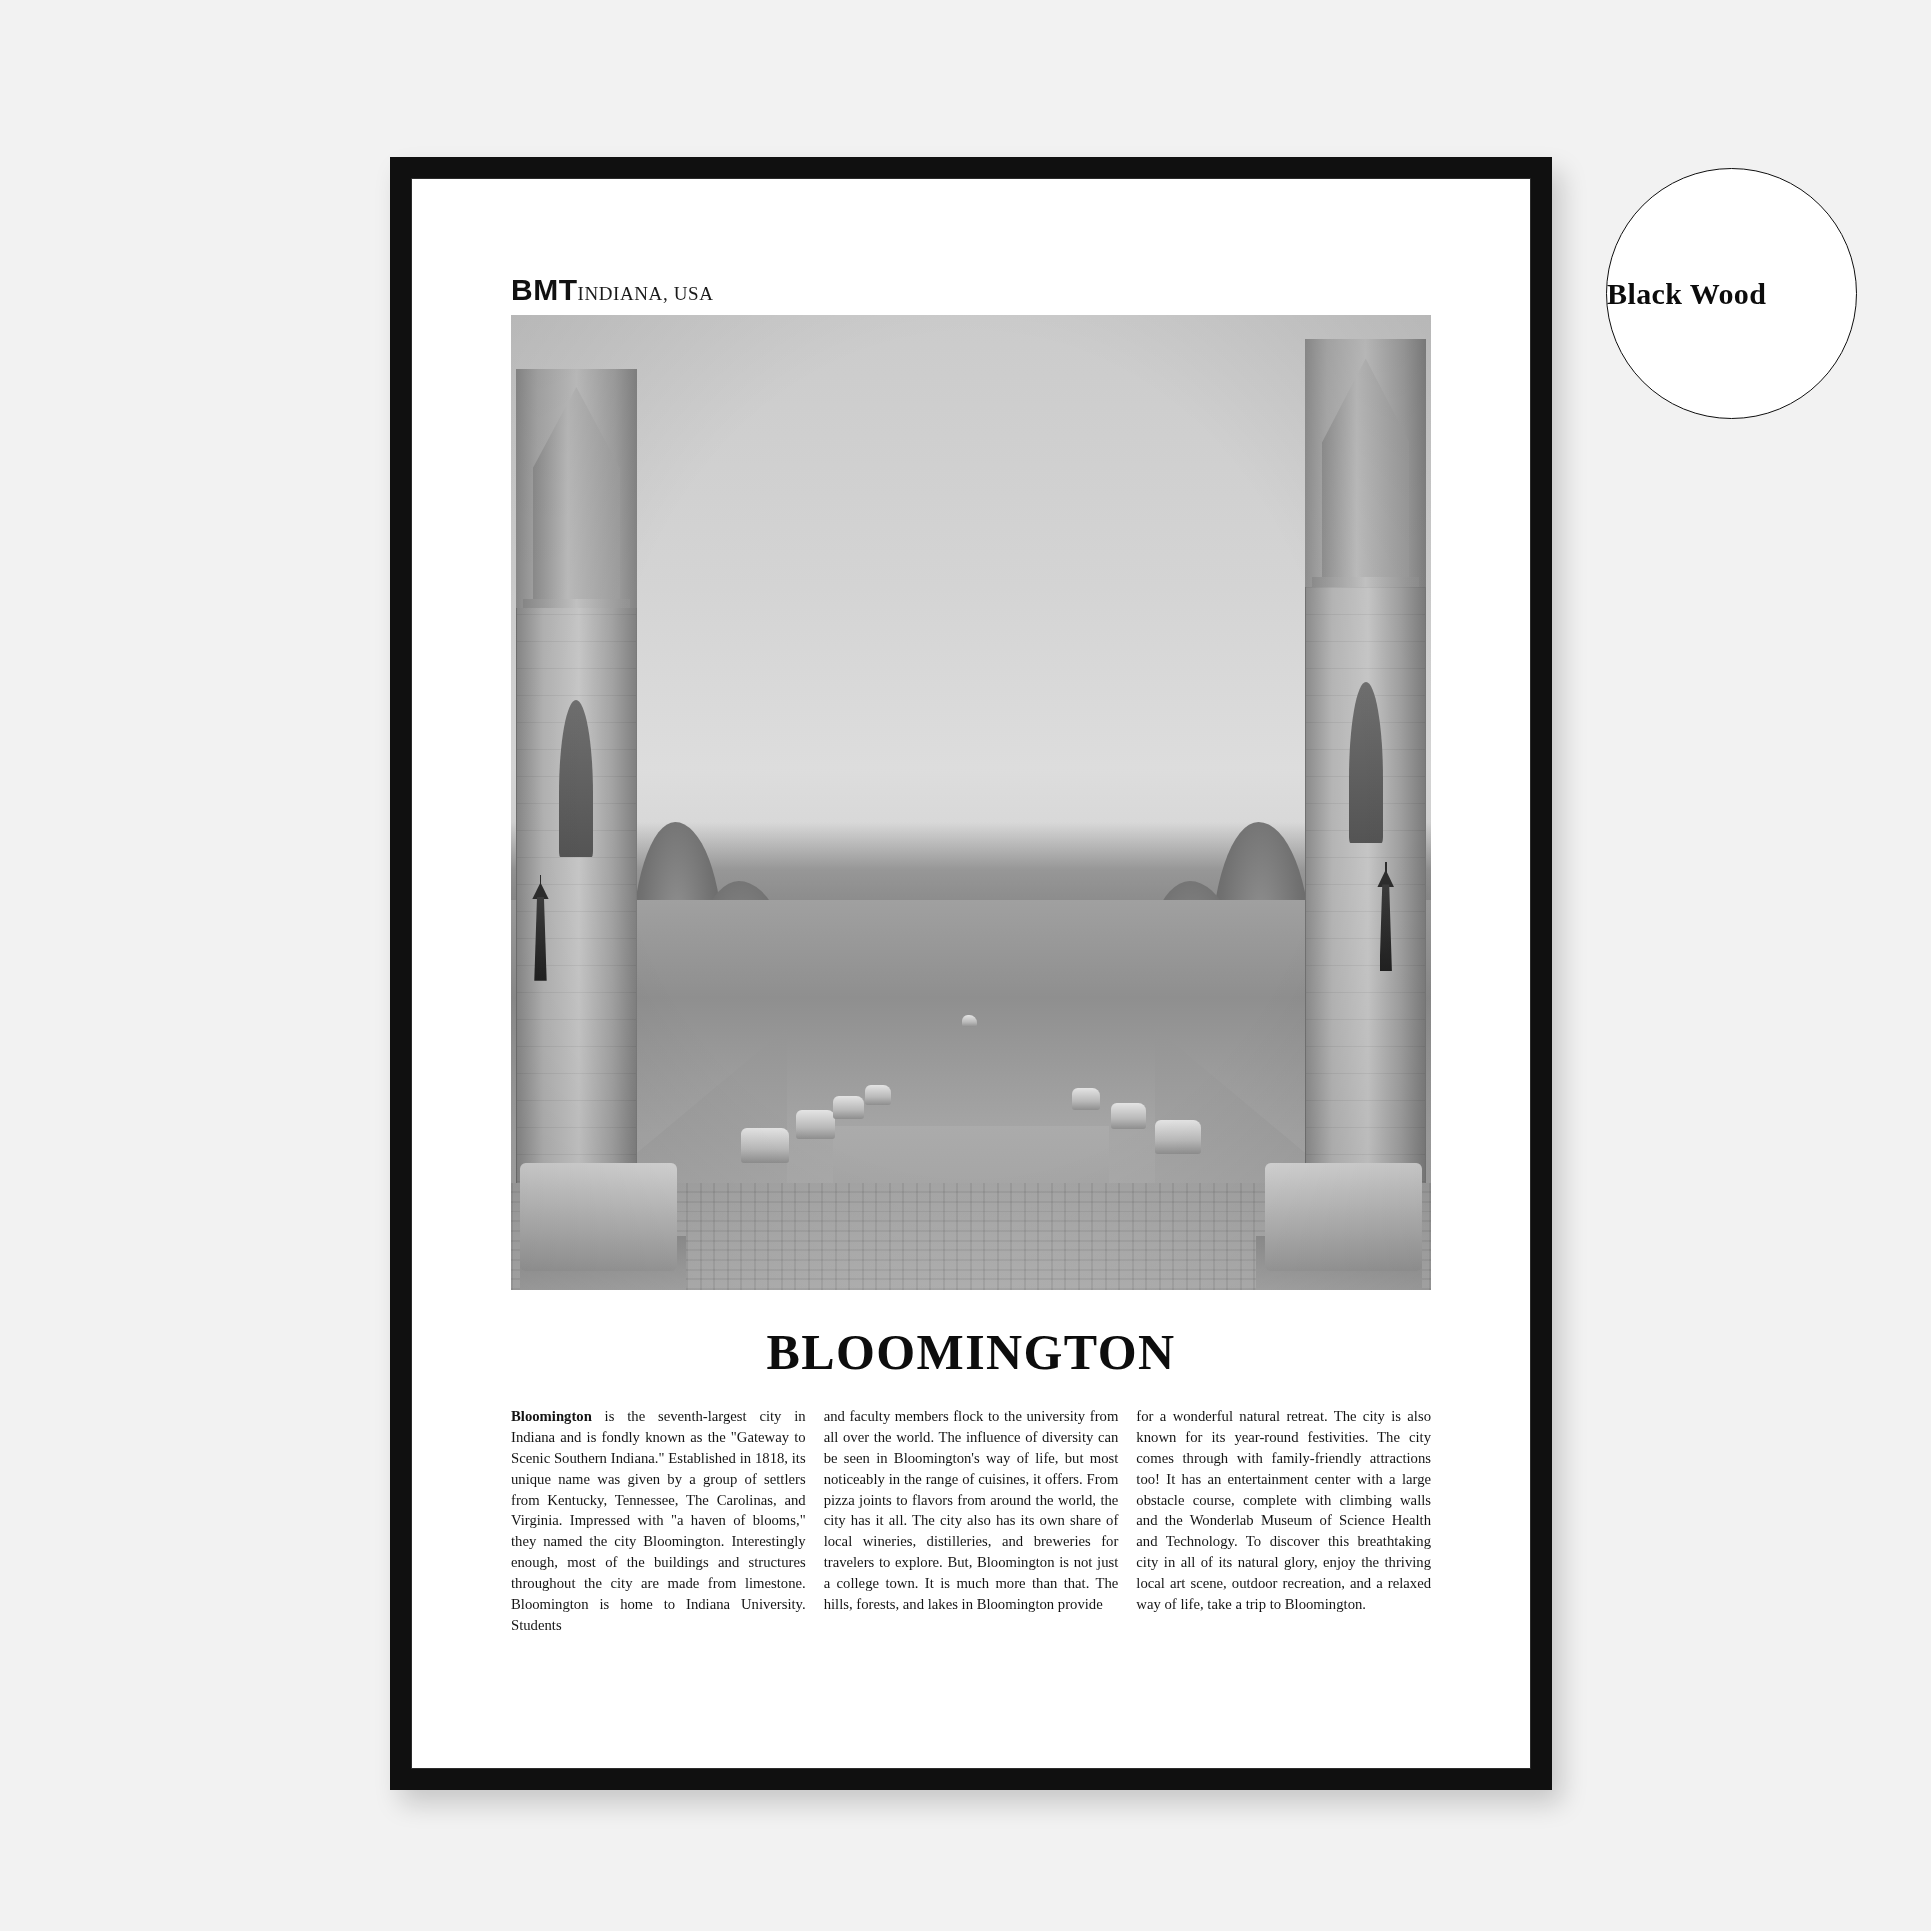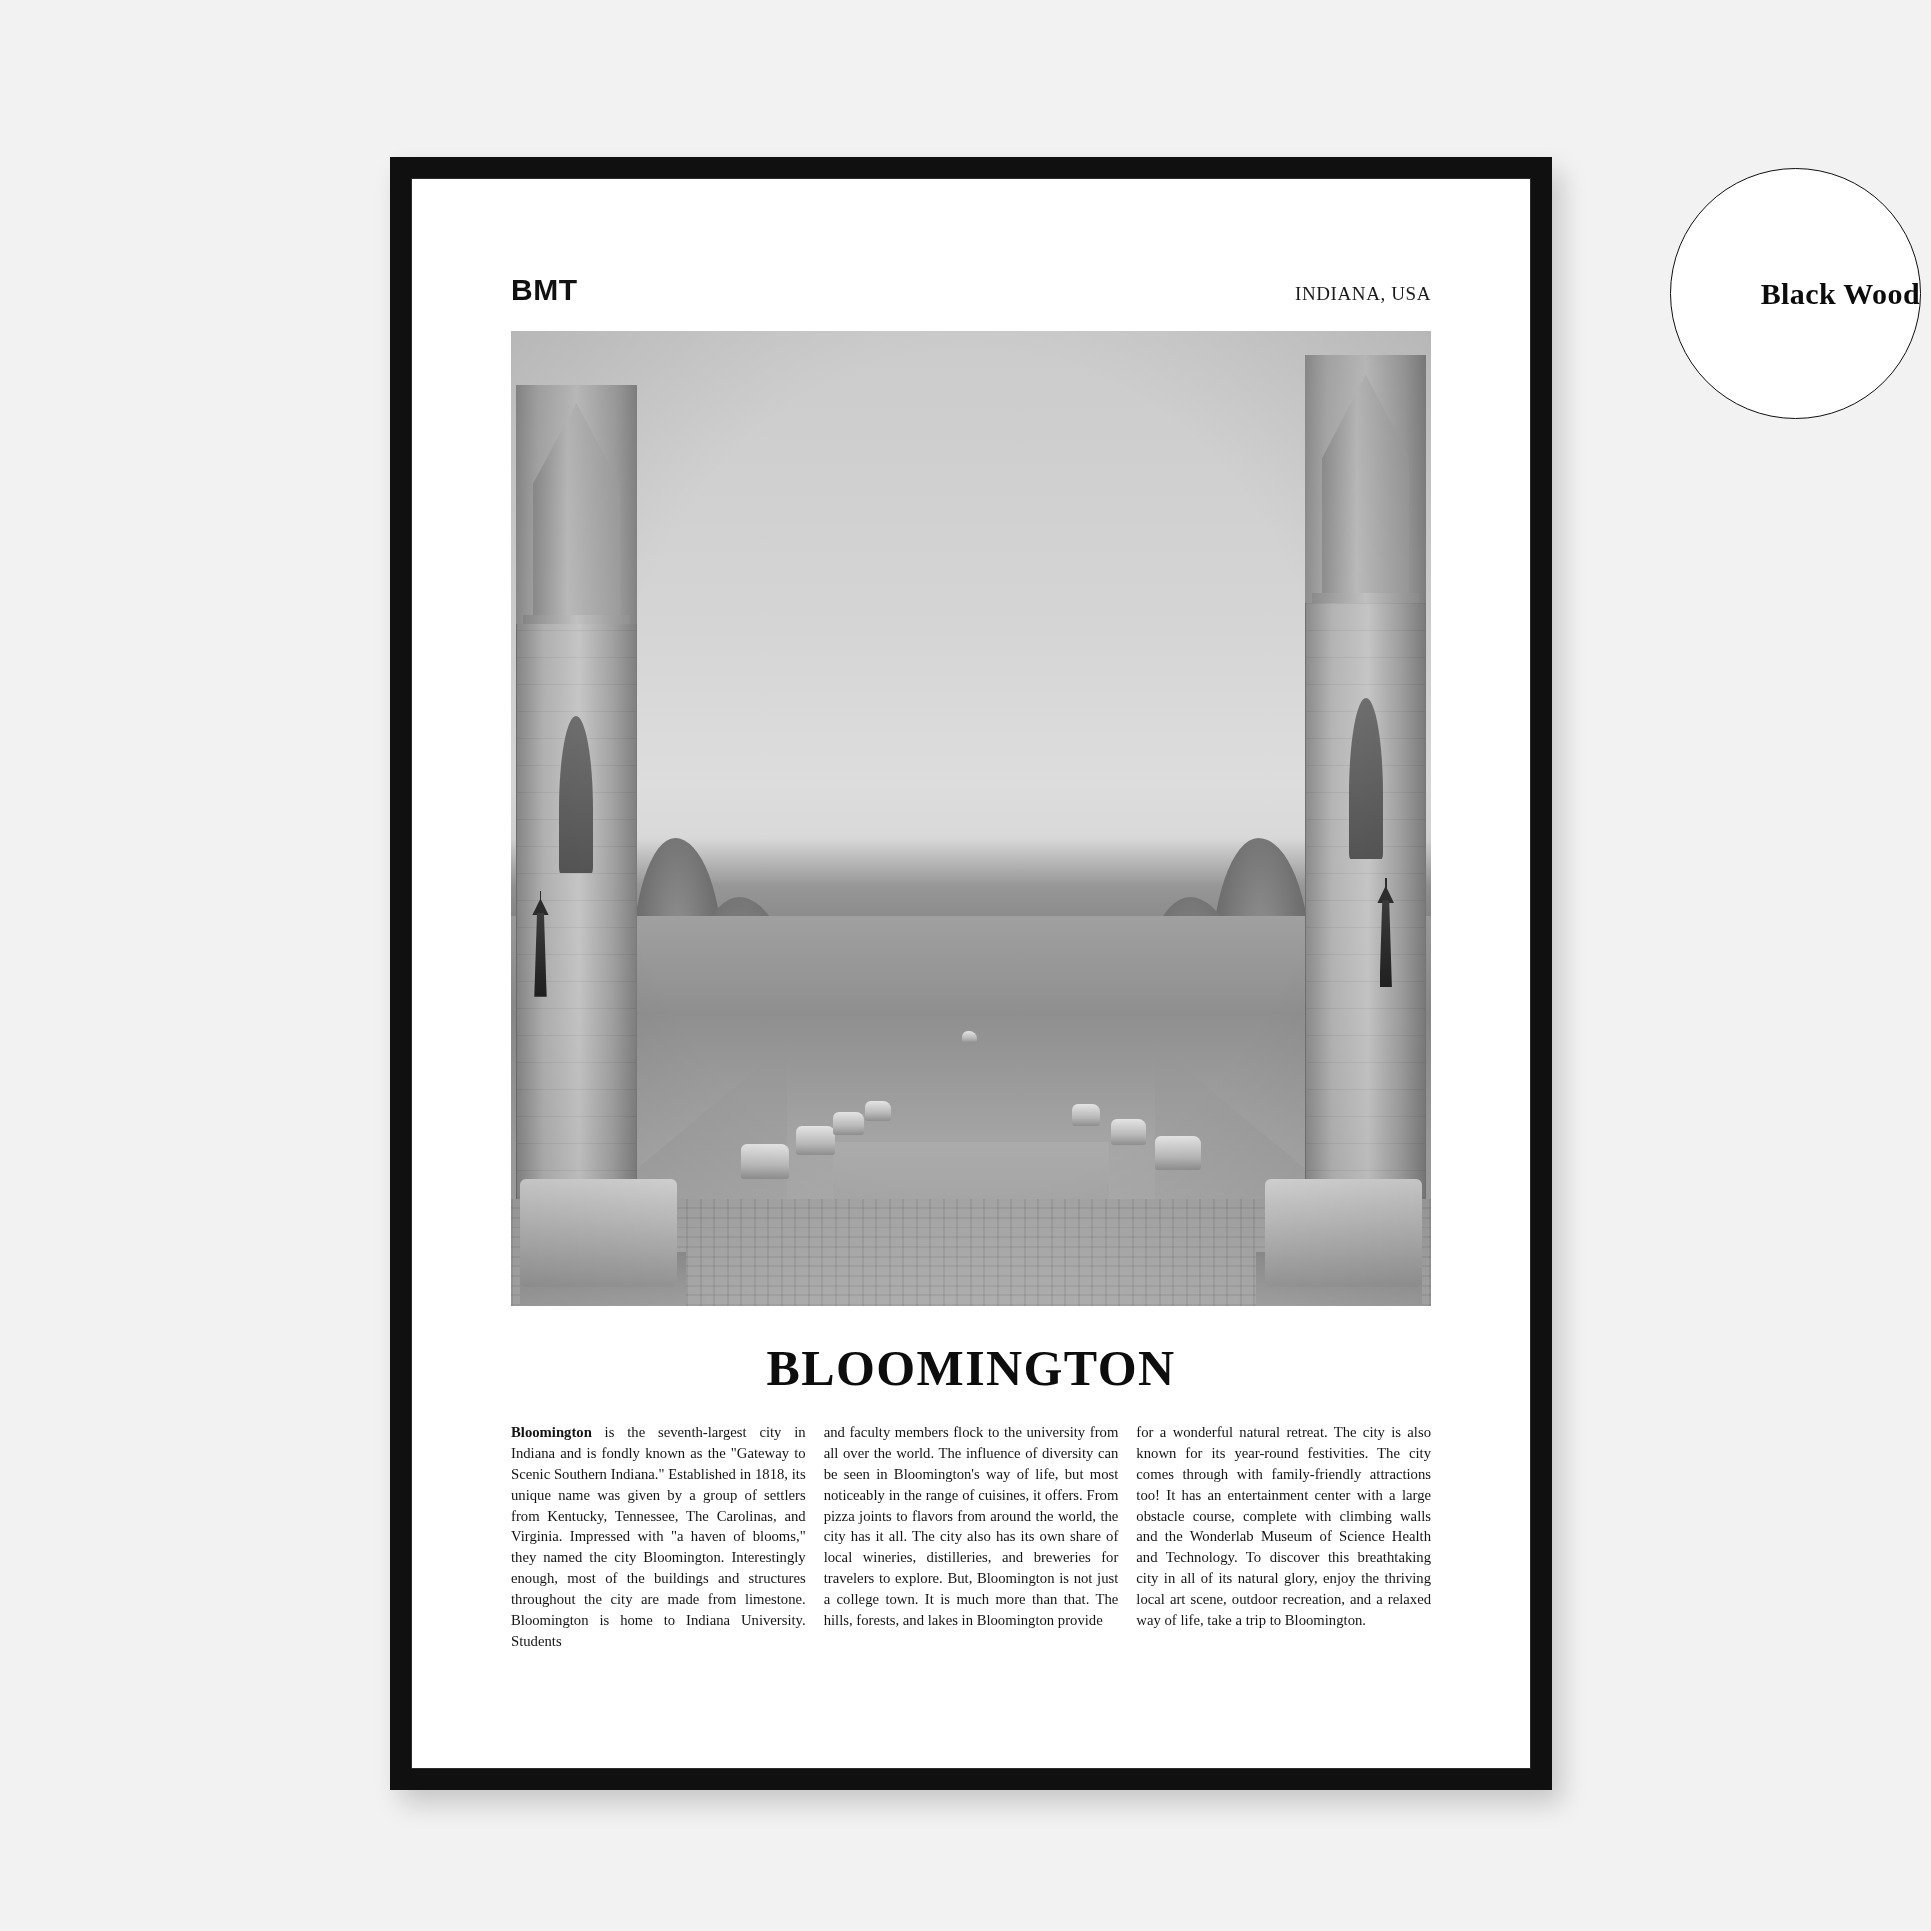--- a/index.html
+++ b/index.html
@@ -45,23 +45,22 @@
     box-sizing: border-box;
     padding: 87px 99px 97px 99px;
     display: flex;
     flex-direction: column;
   }
 
   
   #poster-header {
     display: flex;
     align-items: flex-end;
-    justify-content: space-between;
     height: 39px;
-    margin-bottom: 26px;
+    margin-bottom: 10px;
   }
   #poster-brand {
     font-family: "Liberation Sans", sans-serif;
     font-weight: bold;
     font-size: 30px;
     letter-spacing: 0.5px;
     color: #111111;
     line-height: 1;
   }
   #poster-region {
@@ -288,30 +287,30 @@
     text-align: justify;
     text-justify: inter-word;
     hyphens: auto;
   }
   .poster-col { flex: 1 1 0; }
   .poster-col b { font-weight: bold; }
 
   
   #material-badge {
     position: absolute;
-    left: 1670px;
+    left: 1606px;
     top: 168px;
     width: 249px;
     height: 249px;
     border: 1.4px solid #0f0f0f;
     border-radius: 50%;
     background: #ffffff;
     display: flex;
     align-items: center;
-    justify-content: flex-end;
+    justify-content: flex-start;
   }
   #material-badge-label {
     font-family: "Liberation Serif", serif;
     font-weight: bold;
     font-size: 30px;
     color: #0c0c0c;
     letter-spacing: 0.4px;
   }
 </style>
 </head>

